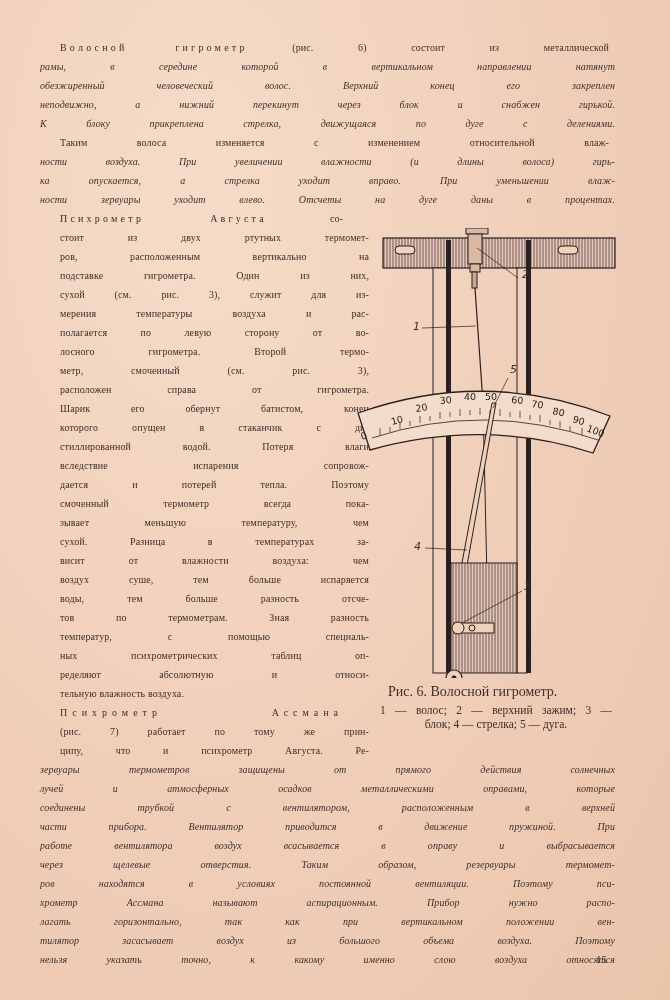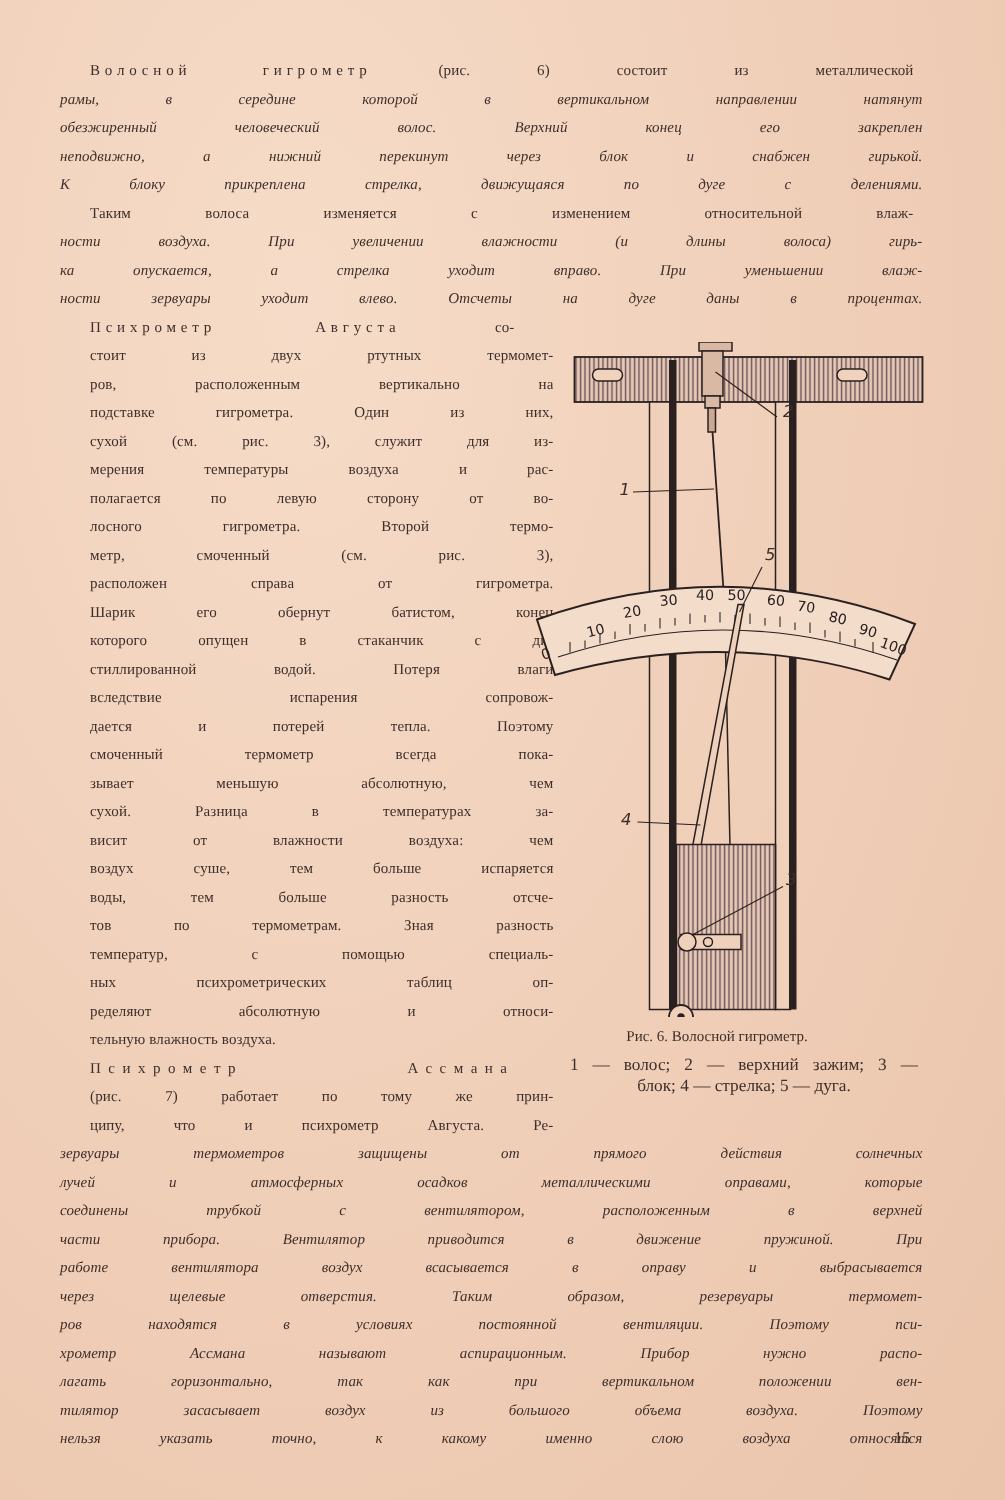--- a/index.html
+++ b/index.html
@@ -22,22 +22,22 @@
   }
   .full { left: 40px; width: 575px; font-style: italic; }
   .indent { left: 60px; width: 549px; }
   .col { left: 44px; width: 309px; margin-left: 16px; }
   .col-indent { left: 60px; width: 283px; }
   .sp { letter-spacing: 3.2px; }
   .fig {
     position: absolute; left: 350px; top: 228px; width: 270px; height: 450px;
   }
   .caption-title {
-    position: absolute; left: 368px; top: 683px; width: 220px;
-    font-size: 10px; line-height: 17px; text-align: center; white-space: nowrap;
+    position: absolute; left: 388px; top: 683px; width: 220px;
+    font-size: 14px; line-height: 17px; text-align: left; white-space: nowrap;
   }
   .caption-legend {
     position: absolute; left: 380px; width: 232px;
     font-size: 11.5px; line-height: 14px; white-space: nowrap;
     text-align: justify; text-align-last: justify;
   }
   .caption-legend.center { text-align: center; text-align-last: center; }
   .page-number {
     position: absolute; left: 596px; top: 953px; font-size: 11px;
   }
@@ -69,21 +69,21 @@
 <div class="line col" style="top:323px">полагается по левую сторону от во-</div>
 <div class="line col" style="top:342px">лосного гигрометра. Второй термо-</div>
 <div class="line col" style="top:361px">метр, смоченный (см. рис. 3),</div>
 <div class="line col" style="top:380px">расположен справа от гигрометра.</div>
 <div class="line col" style="top:399px">Шарик его обернут батистом, конец</div>
 <div class="line col" style="top:418px">которого опущен в стаканчик с ди-</div>
 <div class="line col" style="top:437px">стиллированной водой. Потеря влаги</div>
 <div class="line col" style="top:456px">вследствие испарения сопровож-</div>
 <div class="line col" style="top:475px">дается и потерей тепла. Поэтому</div>
 <div class="line col" style="top:494px">смоченный термометр всегда пока-</div>
-<div class="line col" style="top:513px">зывает меньшую абсолютную, чем</div>
+<div class="line col" style="top:513px">зывает меньшую температуру, чем</div>
 <div class="line col" style="top:532px">сухой. Разница в температурах за-</div>
 <div class="line col" style="top:551px">висит от влажности воздуха: чем</div>
 <div class="line col" style="top:570px">воздух суше, тем больше испаряется</div>
 <div class="line col" style="top:589px">воды, тем больше разность отсче-</div>
 <div class="line col" style="top:608px">тов по термометрам. Зная разность</div>
 <div class="line col" style="top:627px">температур, с помощью специаль-</div>
 <div class="line col" style="top:646px">ных психрометрических таблиц оп-</div>
 <div class="line col" style="top:665px">ределяют абсолютную и относи-</div>
 <div class="line col" style="top:684px; text-align-last:left;">тельную влажность воздуха.</div>
 

